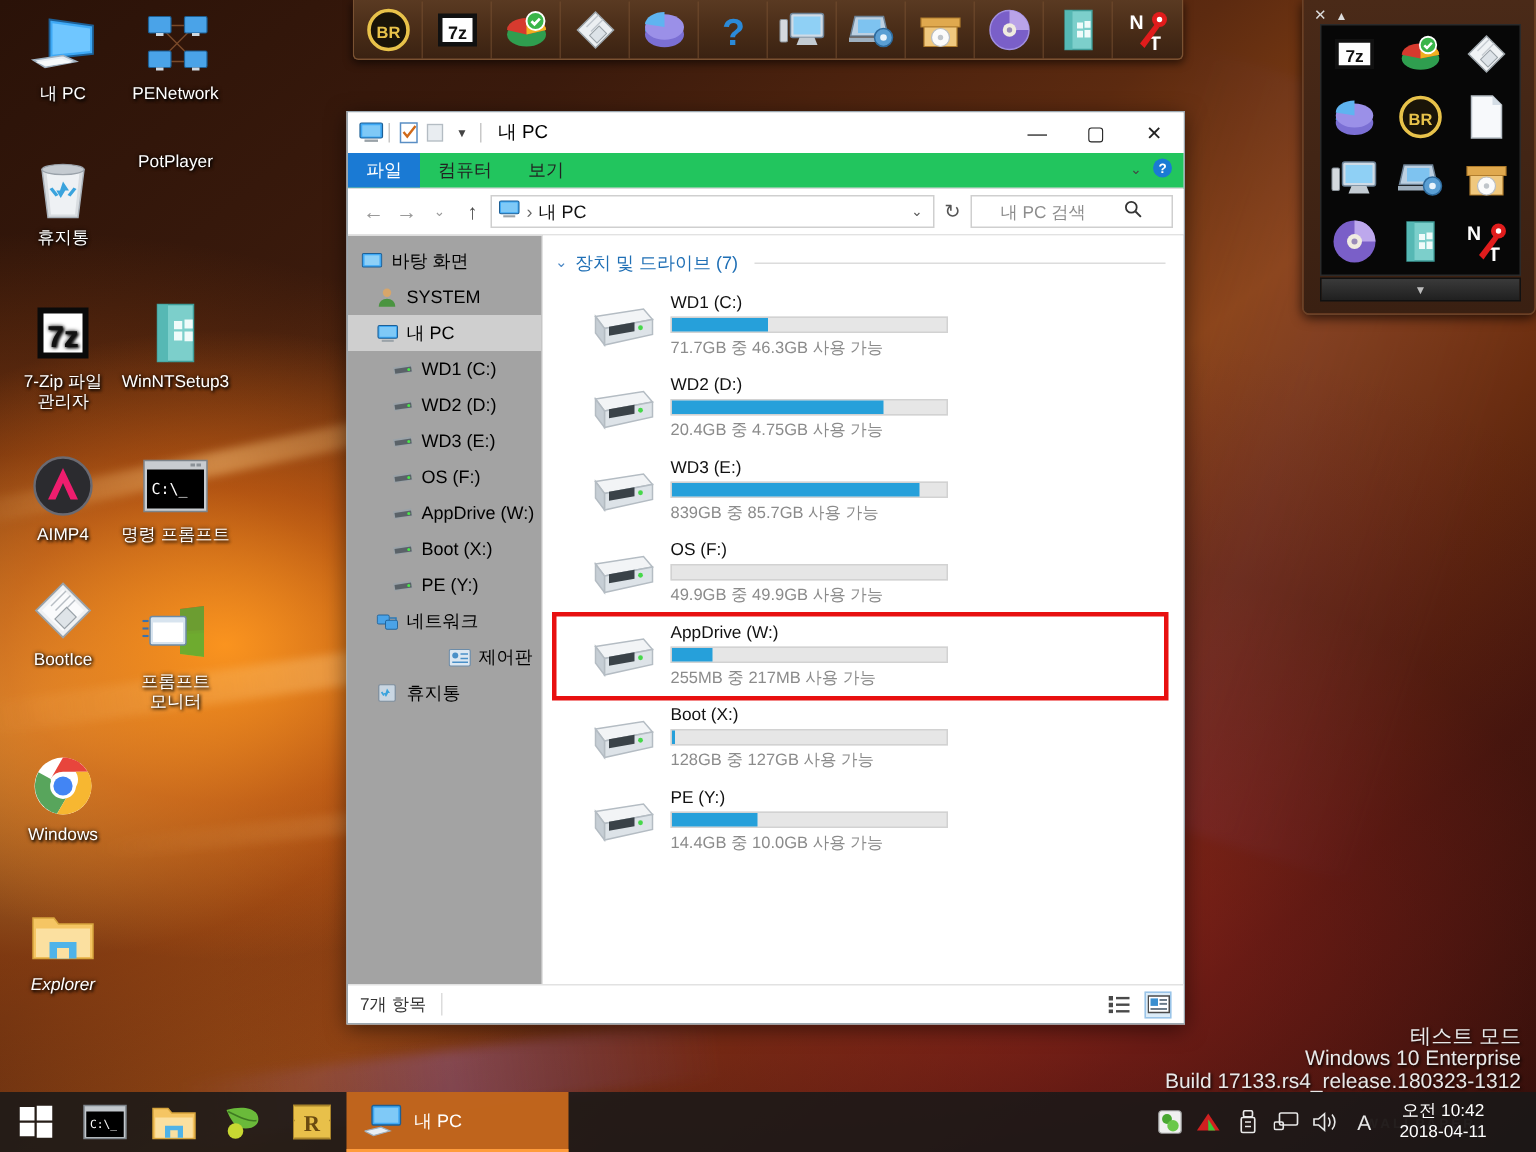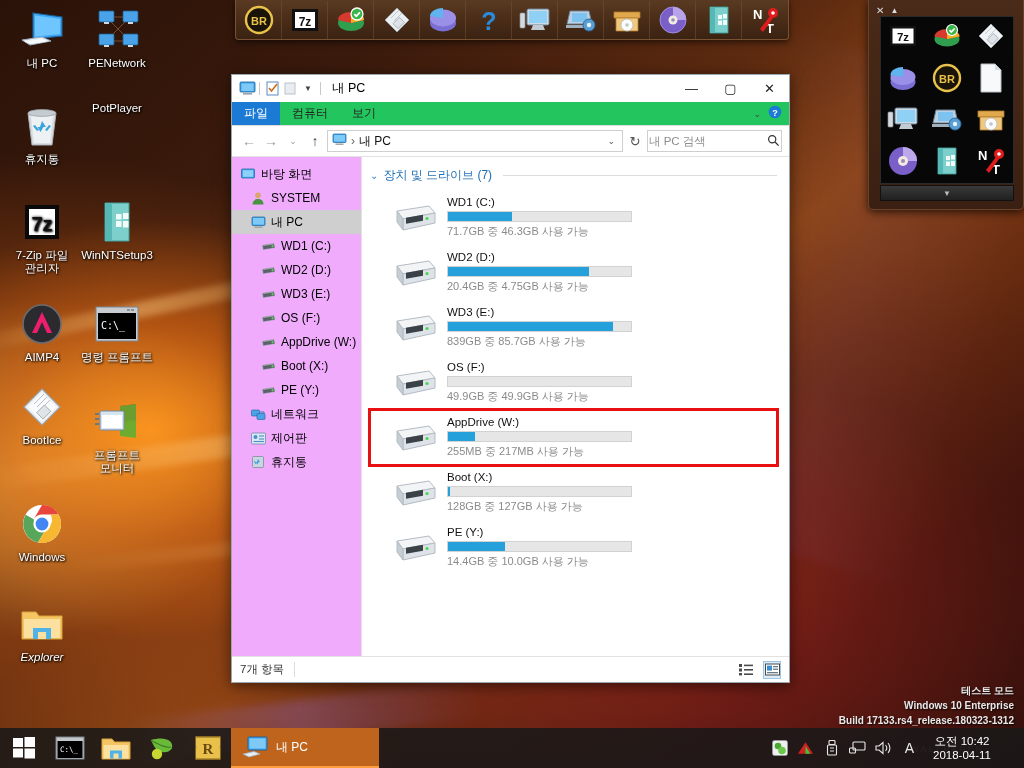--- a/index.html
+++ b/index.html
@@ -102,26 +102,26 @@
   .navbtn{width:20px;height:22px;display:flex;align-items:center;justify-content:center;font-size:14px;color:#9a9a9a;cursor:pointer;}
   .navbtn.on{color:#4a4a4a;}
   #crumbs{
     flex:1;height:22px;border:1px solid #cfcfcf;background:#fff;
     display:flex;align-items:center;padding:0 4px;gap:4px;font-size:12px;color:#111;
   }
   #crumbs .cv{margin-left:auto;color:#555;font-size:9px;padding-right:3px;}
   #refresh{width:20px;height:22px;display:flex;align-items:center;justify-content:center;color:#555;font-size:13px;cursor:pointer;}
   #searchbox{
     width:135px;height:22px;border:1px solid #cfcfcf;background:#fff;
-    display:flex;align-items:center;padding:0 1px;font-size:11.5px;color:#8d8d8d;
+    display:flex;align-items:center;padding:0 19px;font-size:11.5px;color:#8d8d8d;
   }
   #searchbox .mag{margin-left:auto;color:#444;}
 
   #body{flex:1;display:flex;border-top:1px solid #e2e2e2;overflow:hidden;}
-  #nav{width:130px;background:#f0abfc;border-right:1px solid #e2e2e2;padding-top:5px;overflow:hidden;}
+  #nav{width:130px;background:#a3a3a3;border-right:1px solid #e2e2e2;padding-top:5px;overflow:hidden;}
   .navitem{height:24px;display:flex;align-items:center;gap:5px;font-size:12px;color:#000;cursor:pointer;padding-right:4px;}
   .navitem.sel{background:#cfcfcf;}
   .navitem .ni{width:16px;height:16px;display:flex;align-items:center;justify-content:center;flex:0 0 16px;}
 
   #content{flex:1;background:#fff;padding:10px 12px 0 8px;overflow:hidden;position:relative;}
   #grouphdr{display:flex;align-items:center;gap:5px;margin-bottom:6px;}
   #grouphdr .chev{color:#4a87c4;font-size:10px;}
   #grouphdr .gt{color:#1f6fb5;font-size:12px;}
   #grouphdr .gline{flex:1;height:1px;background:#dcdcdc;margin-left:6px;}
 
@@ -136,21 +136,21 @@
 
   #status{height:26px;border-top:1px solid #e2e2e2;display:flex;align-items:center;padding:0 8px;background:#fff;font-size:11.5px;color:#333;}
   #status .svsep{width:1px;height:15px;background:#dcdcdc;margin-left:10px;}
   #status .views{margin-left:auto;display:flex;gap:8px;align-items:center;}
   #status .vb{width:18px;height:18px;display:flex;align-items:center;justify-content:center;cursor:pointer;}
   #status .vb.on{border:1px solid #9ac4e8;background:#dcecf8;}
 
   
   #watermark{
     position:absolute;right:10px;bottom:40px;text-align:right;
-    color:#e8e8e8;font-size:10px;font-weight:bold;line-height:15px;
+    color:#e8e8e8;font-size:14px;font-weight:normal;line-height:15px;
     text-shadow:1px 1px 2px rgba(0,0,0,.85);
   }
   #wpmark{
     position:absolute;right:40px;bottom:14px;color:rgba(255,255,255,.22);
     font-size:9px;letter-spacing:2px;font-weight:bold;
   }
 
   
   #taskbar{
     position:absolute;left:0;bottom:0;width:1024px;height:40px;
@@ -719,21 +719,21 @@
       <div class="navitem" style="padding-left:18px;">
         <span class="ni">
             <svg width="15" height="13" viewBox="0 0 15 13">
               <rect x="0.5" y="2" width="8" height="6" rx="1" fill="#4aa3e8" stroke="#1d5f95" stroke-width=".6"></rect>
               <rect x="6" y="5.5" width="8" height="6" rx="1" fill="#4aa3e8" stroke="#1d5f95" stroke-width=".6"></rect>
               <path d="M9 4 l4 0 0 1.5" stroke="#2a7ab8" stroke-width="1" fill="none"></path>
             </svg>
           </span>
         <span>네트워크</span>
       </div>
-      <div class="navitem" style="padding-left:18px;">
+      <div class="navitem" style="padding-left:18px;margin-left:48px;">
         <span class="ni">
             <svg width="15" height="13" viewBox="0 0 15 13">
               <rect x="0.5" y="1" width="14" height="11" rx="1" fill="#dbe7f2" stroke="#6d8ca8" stroke-width=".8"></rect>
               <circle cx="4.5" cy="5" r="2" fill="#4a90c8"></circle>
               <g stroke="#4a90c8" stroke-width="1.1">
                 <line x1="8" y1="4" x2="13" y2="4"></line>
                 <line x1="8" y1="7" x2="13" y2="7"></line>
                 <line x1="2.5" y1="9.5" x2="13" y2="9.5"></line>
               </g>
             </svg>

